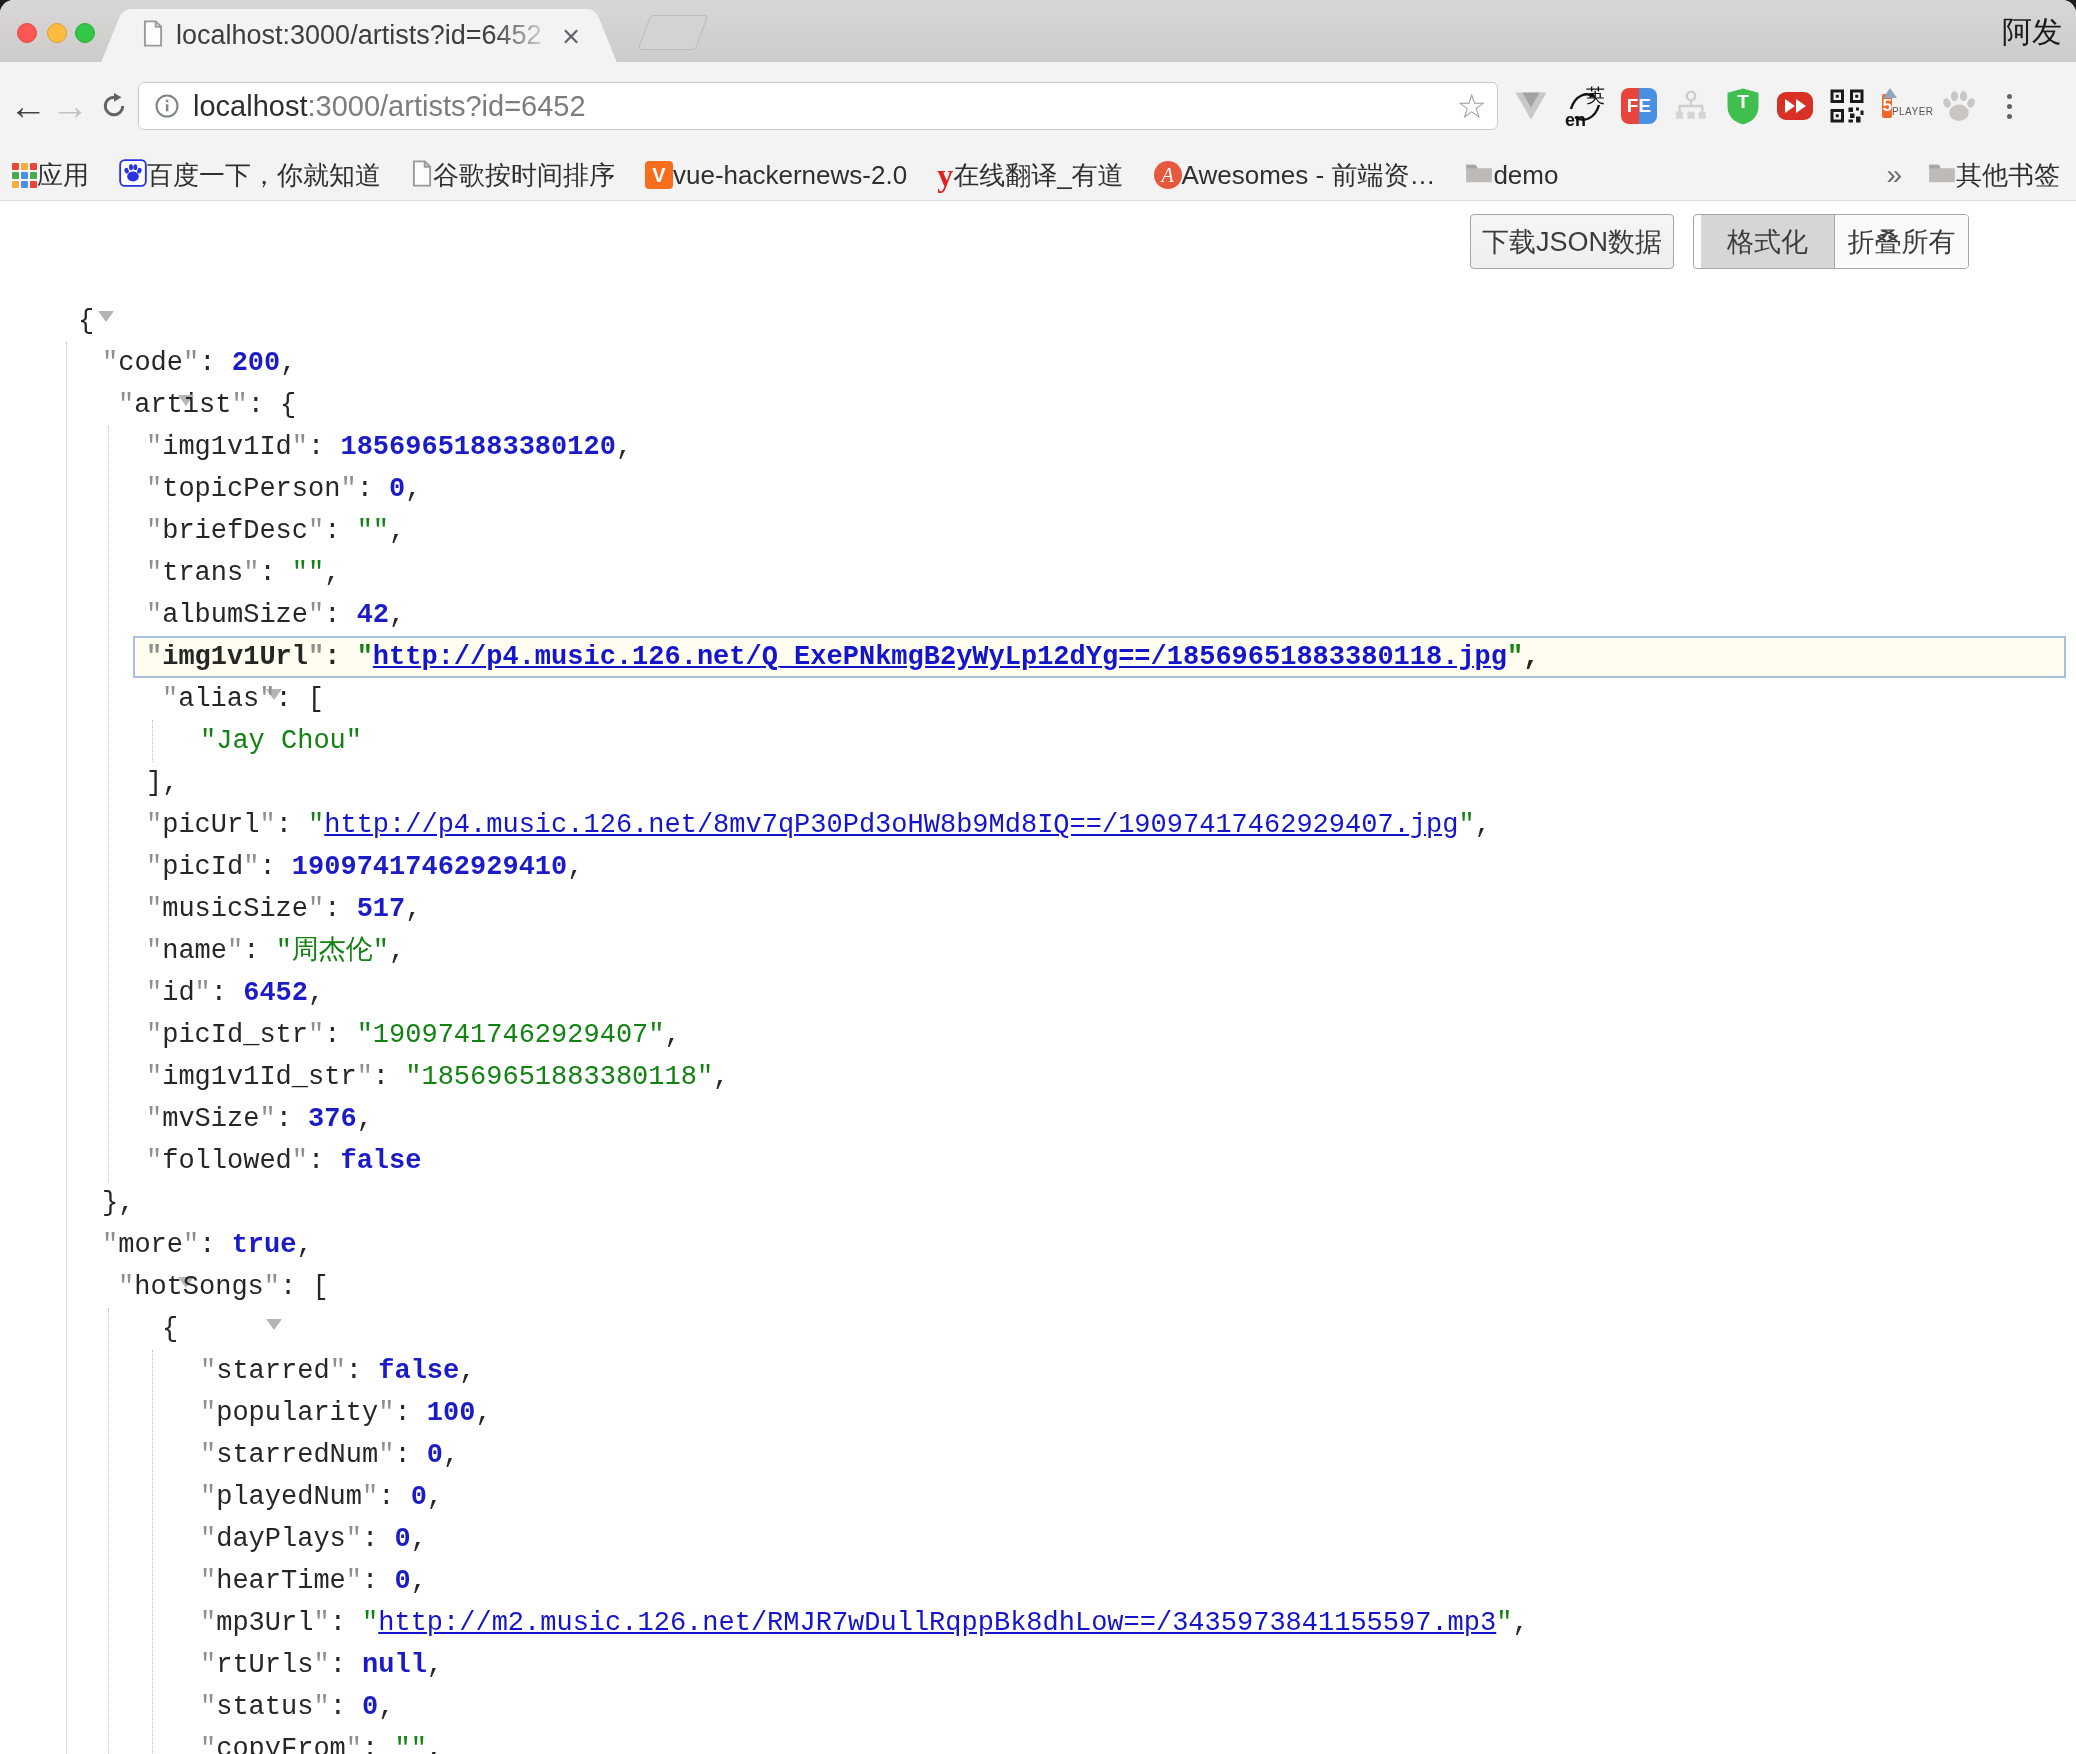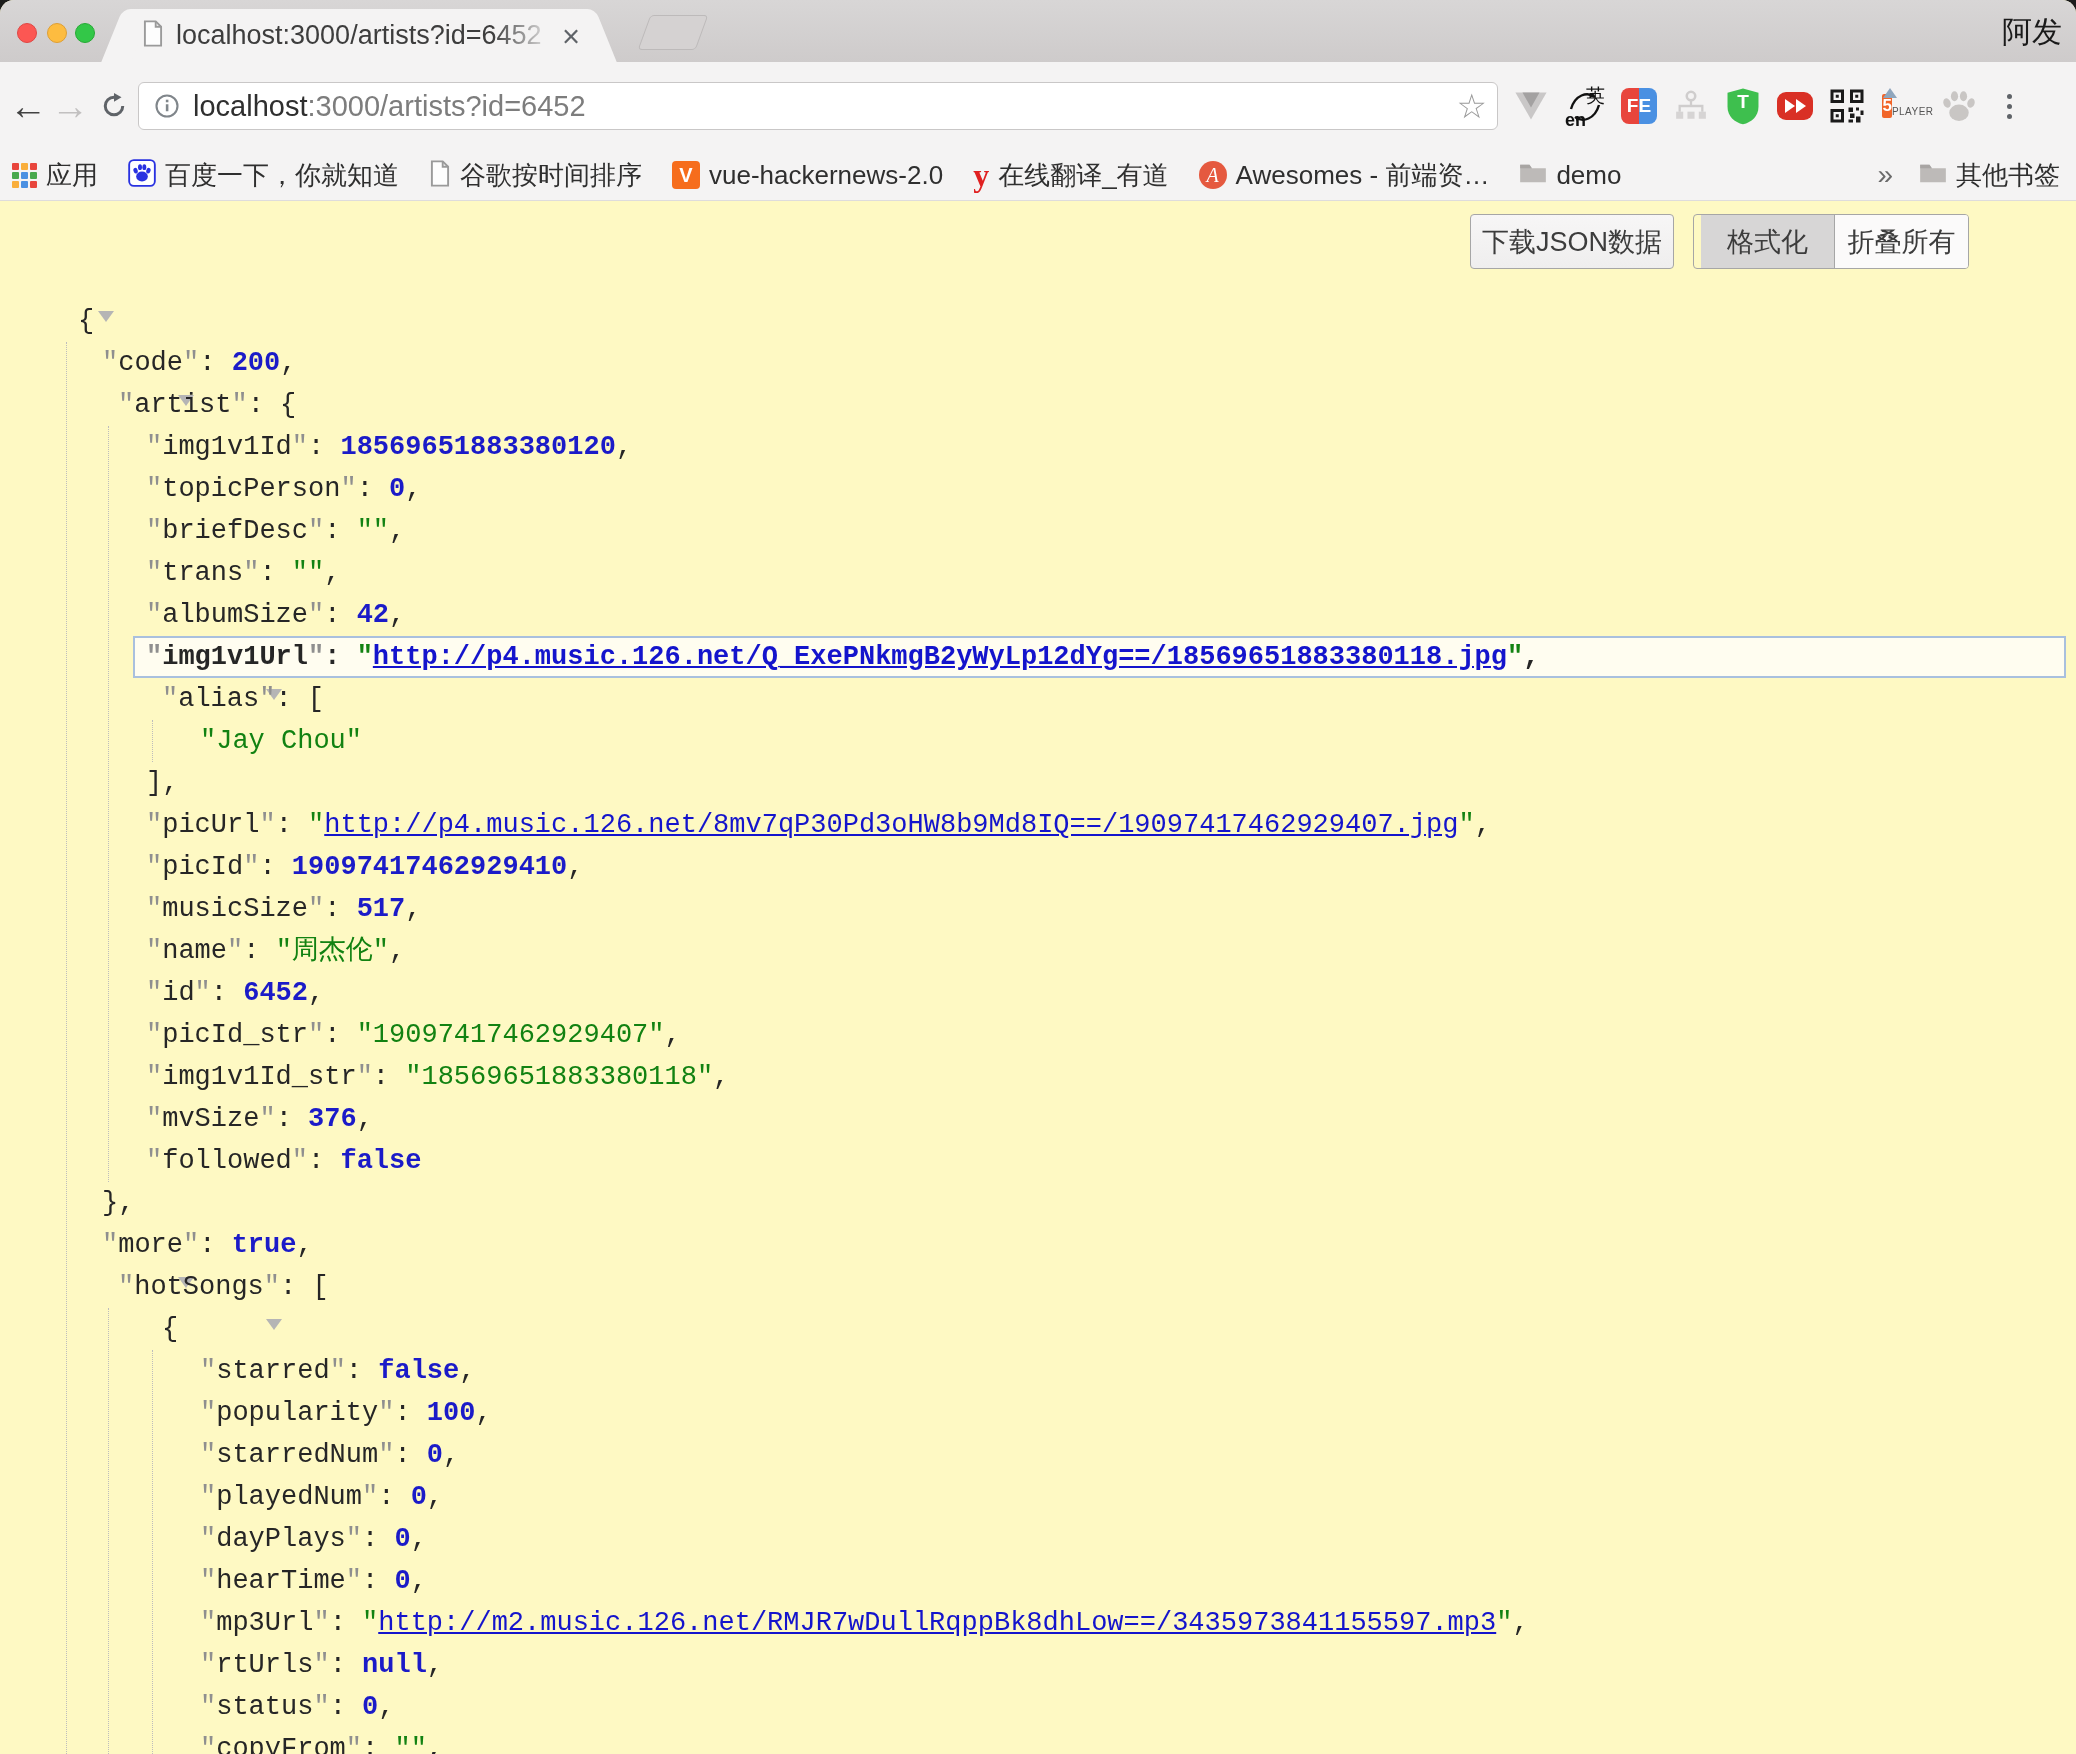--- a/index.html
+++ b/index.html
@@ -1,18 +1,18 @@
 <!DOCTYPE html>
 <html><head>
 <meta charset="utf-8">
 <title>localhost:3000/artists?id=6452</title>
 <style>
   * { margin:0; padding:0; box-sizing:border-box; }
   body { background:#1c1c1c; font-family:"Liberation Sans", sans-serif; }
-  #screen { position:relative; width:2076px; height:1754px; background:#fef9c3;
+  #screen { position:relative; width:2076px; height:1754px; background:#ffffff;
             border-radius:14px 14px 0 0; overflow:hidden; }
 
   
   #tabstrip { position:absolute; top:0; left:0; width:100%; height:62px;
               background:linear-gradient(#d8d6d6,#cecbcb); }
   .light { position:absolute; top:23px; width:20px; height:20px; border-radius:50%; }
   #light-close { left:17px; background:#fc5753; border:1px solid #df4744; }
   #light-min   { left:47px; background:#fdbc40; border:1px solid #de9f34; }
   #light-zoom  { left:75px; background:#33c748; border:1px solid #27aa35; }
 
@@ -73,21 +73,21 @@
                         border-bottom:10px solid #8fa6bd; }
   .ext-player5 .plabel { display:block; font-size:10px; color:#555; letter-spacing:.5px; margin-top:10px; }
   #menu-dots { display:flex; flex-direction:column; gap:5px; margin-left:6px; width:20px;
                align-items:center; }
   #menu-dots i { width:5px; height:5px; border-radius:50%; background:#5f6368; }
 
   
   #bookmarksbar { position:absolute; top:150px; left:0; width:100%; height:51px;
                   background:#f4f3f3; border-bottom:1px solid #dedcdc;
                   display:flex; align-items:center; padding:0 16px 0 12px; gap:30px; }
-  .bm { display:flex; align-items:center; gap:9px; white-space:nowrap;text-align:center; }
+  .bm { display:flex; align-items:center; white-space:nowrap;text-align:center; }
   .bm-label { font-size:26px; color:#2f2f2f; }
   .grid9 { display:grid; grid-template-columns:repeat(3,7px); grid-auto-rows:7px; gap:2px; }
   .grid9 i { border-radius:1px; }
   .grid9 i:nth-child(1){background:#e8453c}.grid9 i:nth-child(2){background:#f9ae3b}
   .grid9 i:nth-child(3){background:#e8453c}.grid9 i:nth-child(4){background:#49a94c}
   .grid9 i:nth-child(5){background:#4a90e2}.grid9 i:nth-child(6){background:#49a94c}
   .grid9 i:nth-child(7){background:#f9ae3b}.grid9 i:nth-child(8){background:#4a90e2}
   .grid9 i:nth-child(9){background:#e8453c}
   .sq-vue { width:28px; height:28px; background:#f66d1c; border-radius:4px; color:#fff;
             font-weight:bold; font-size:20px; display:flex; align-items:center; justify-content:center; }

